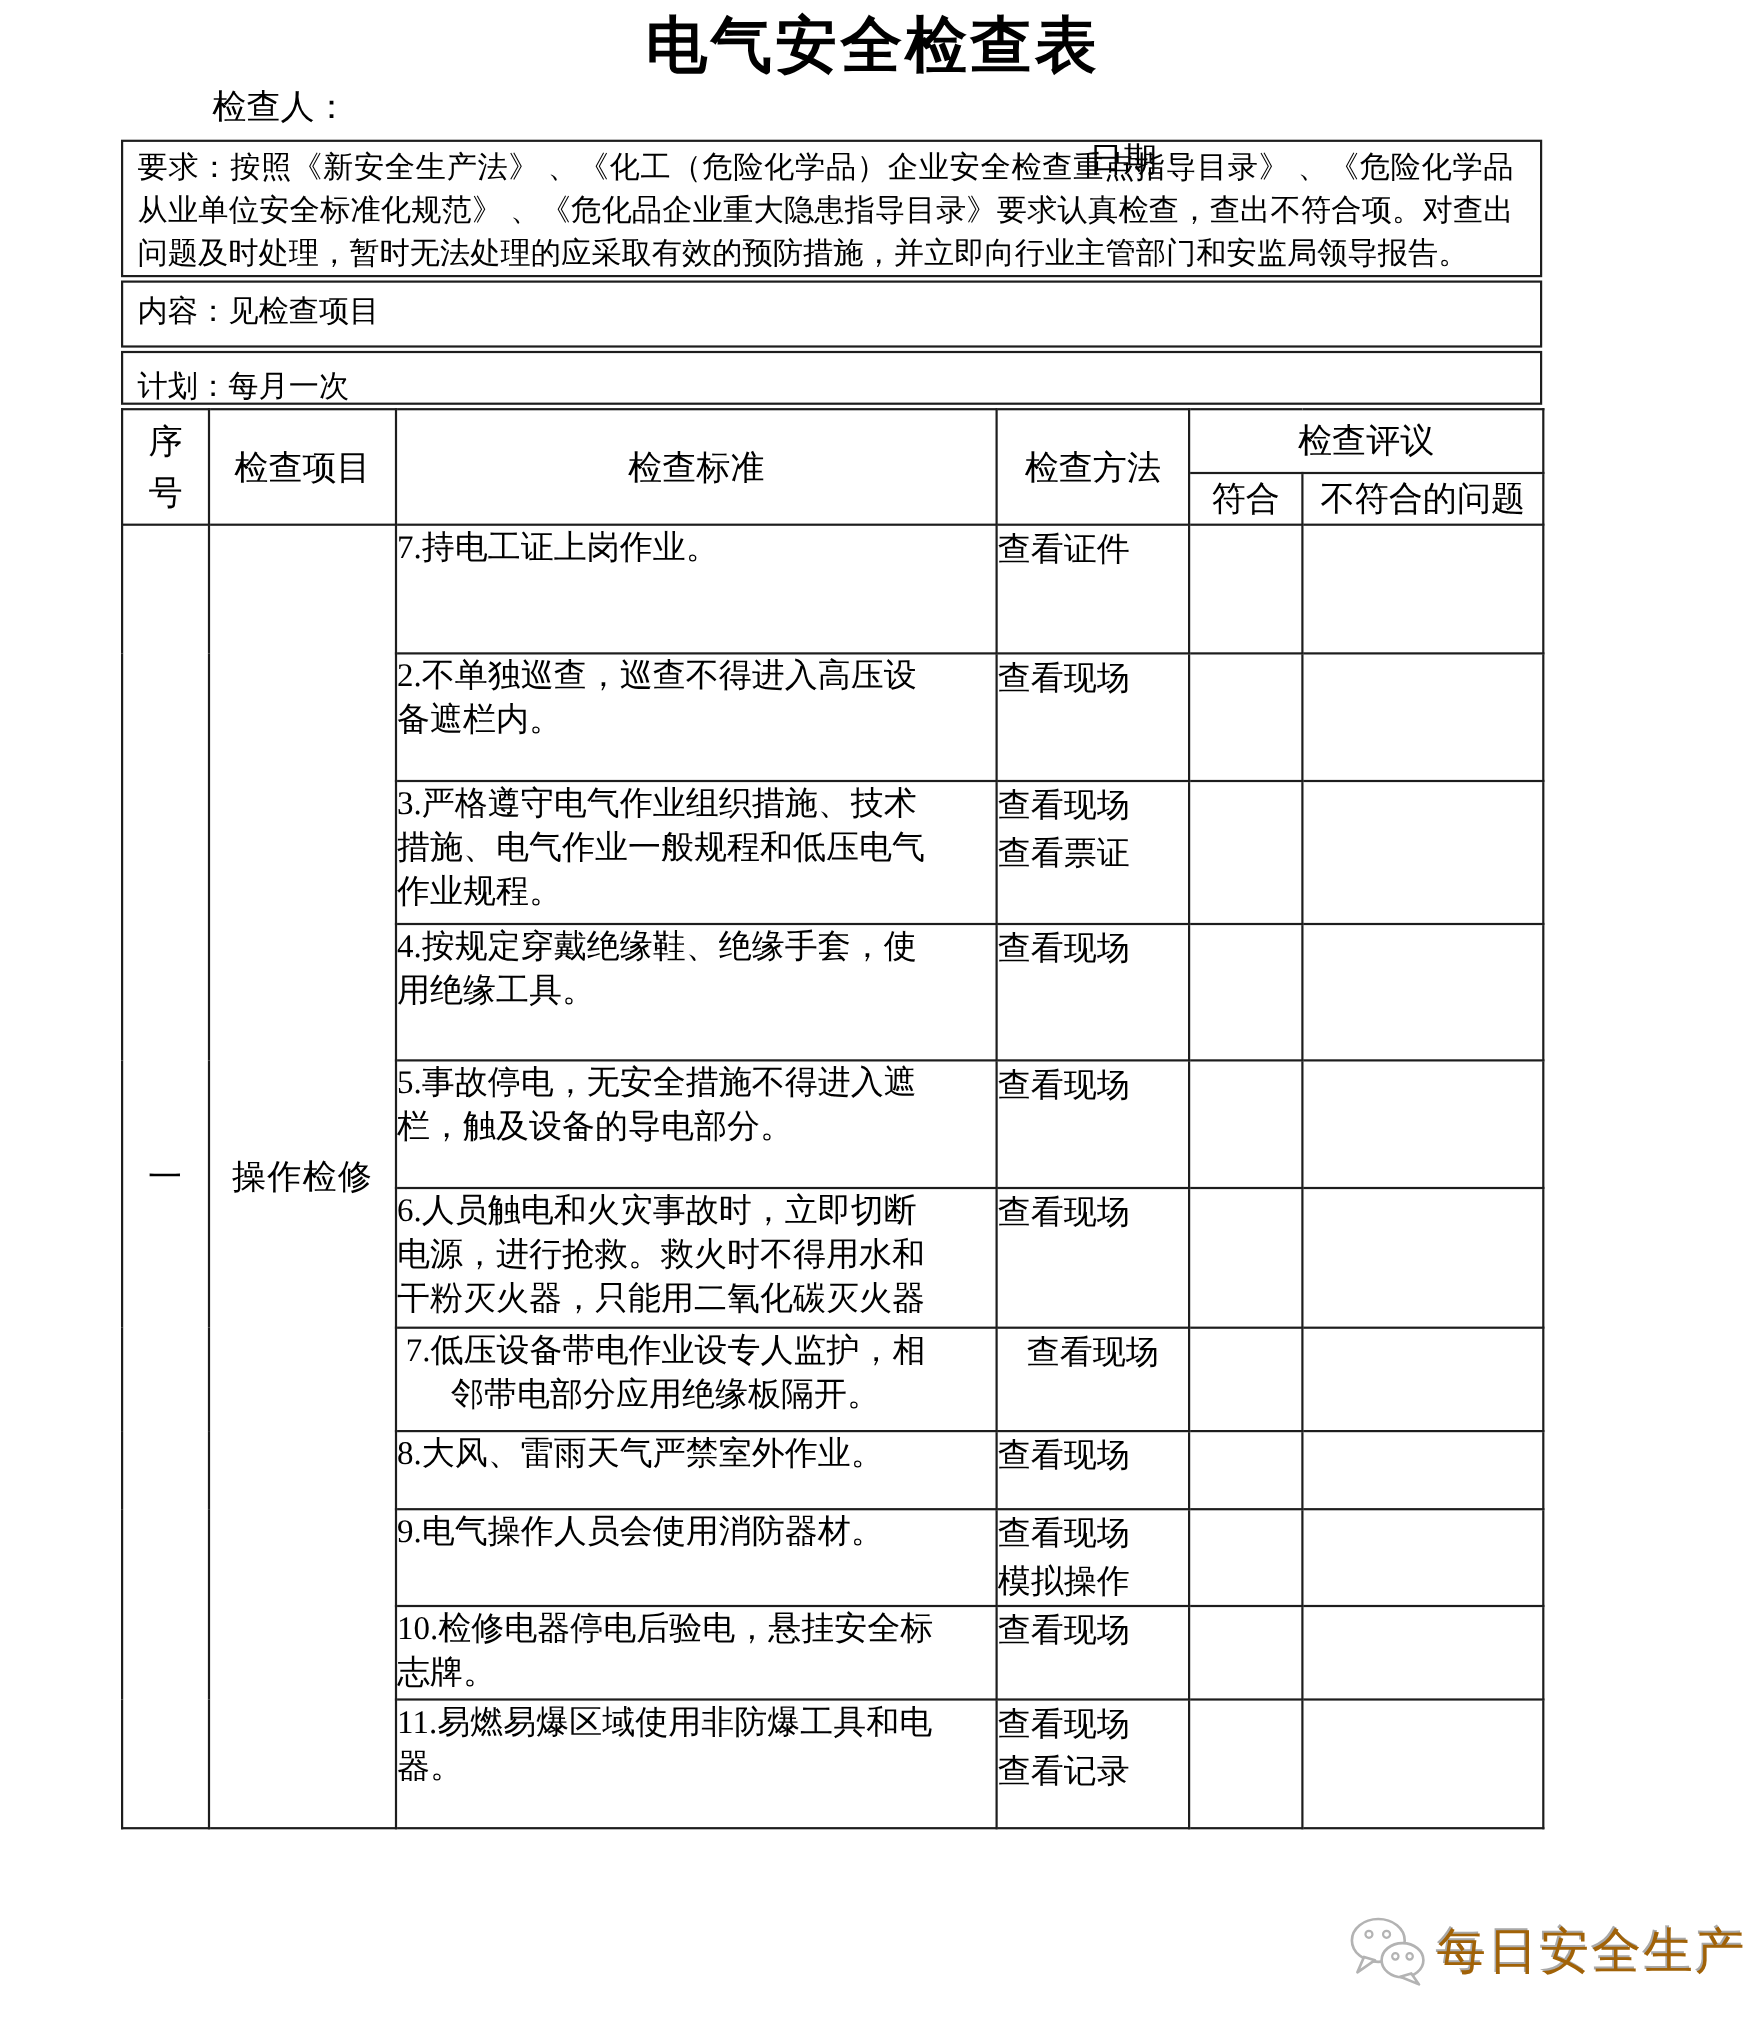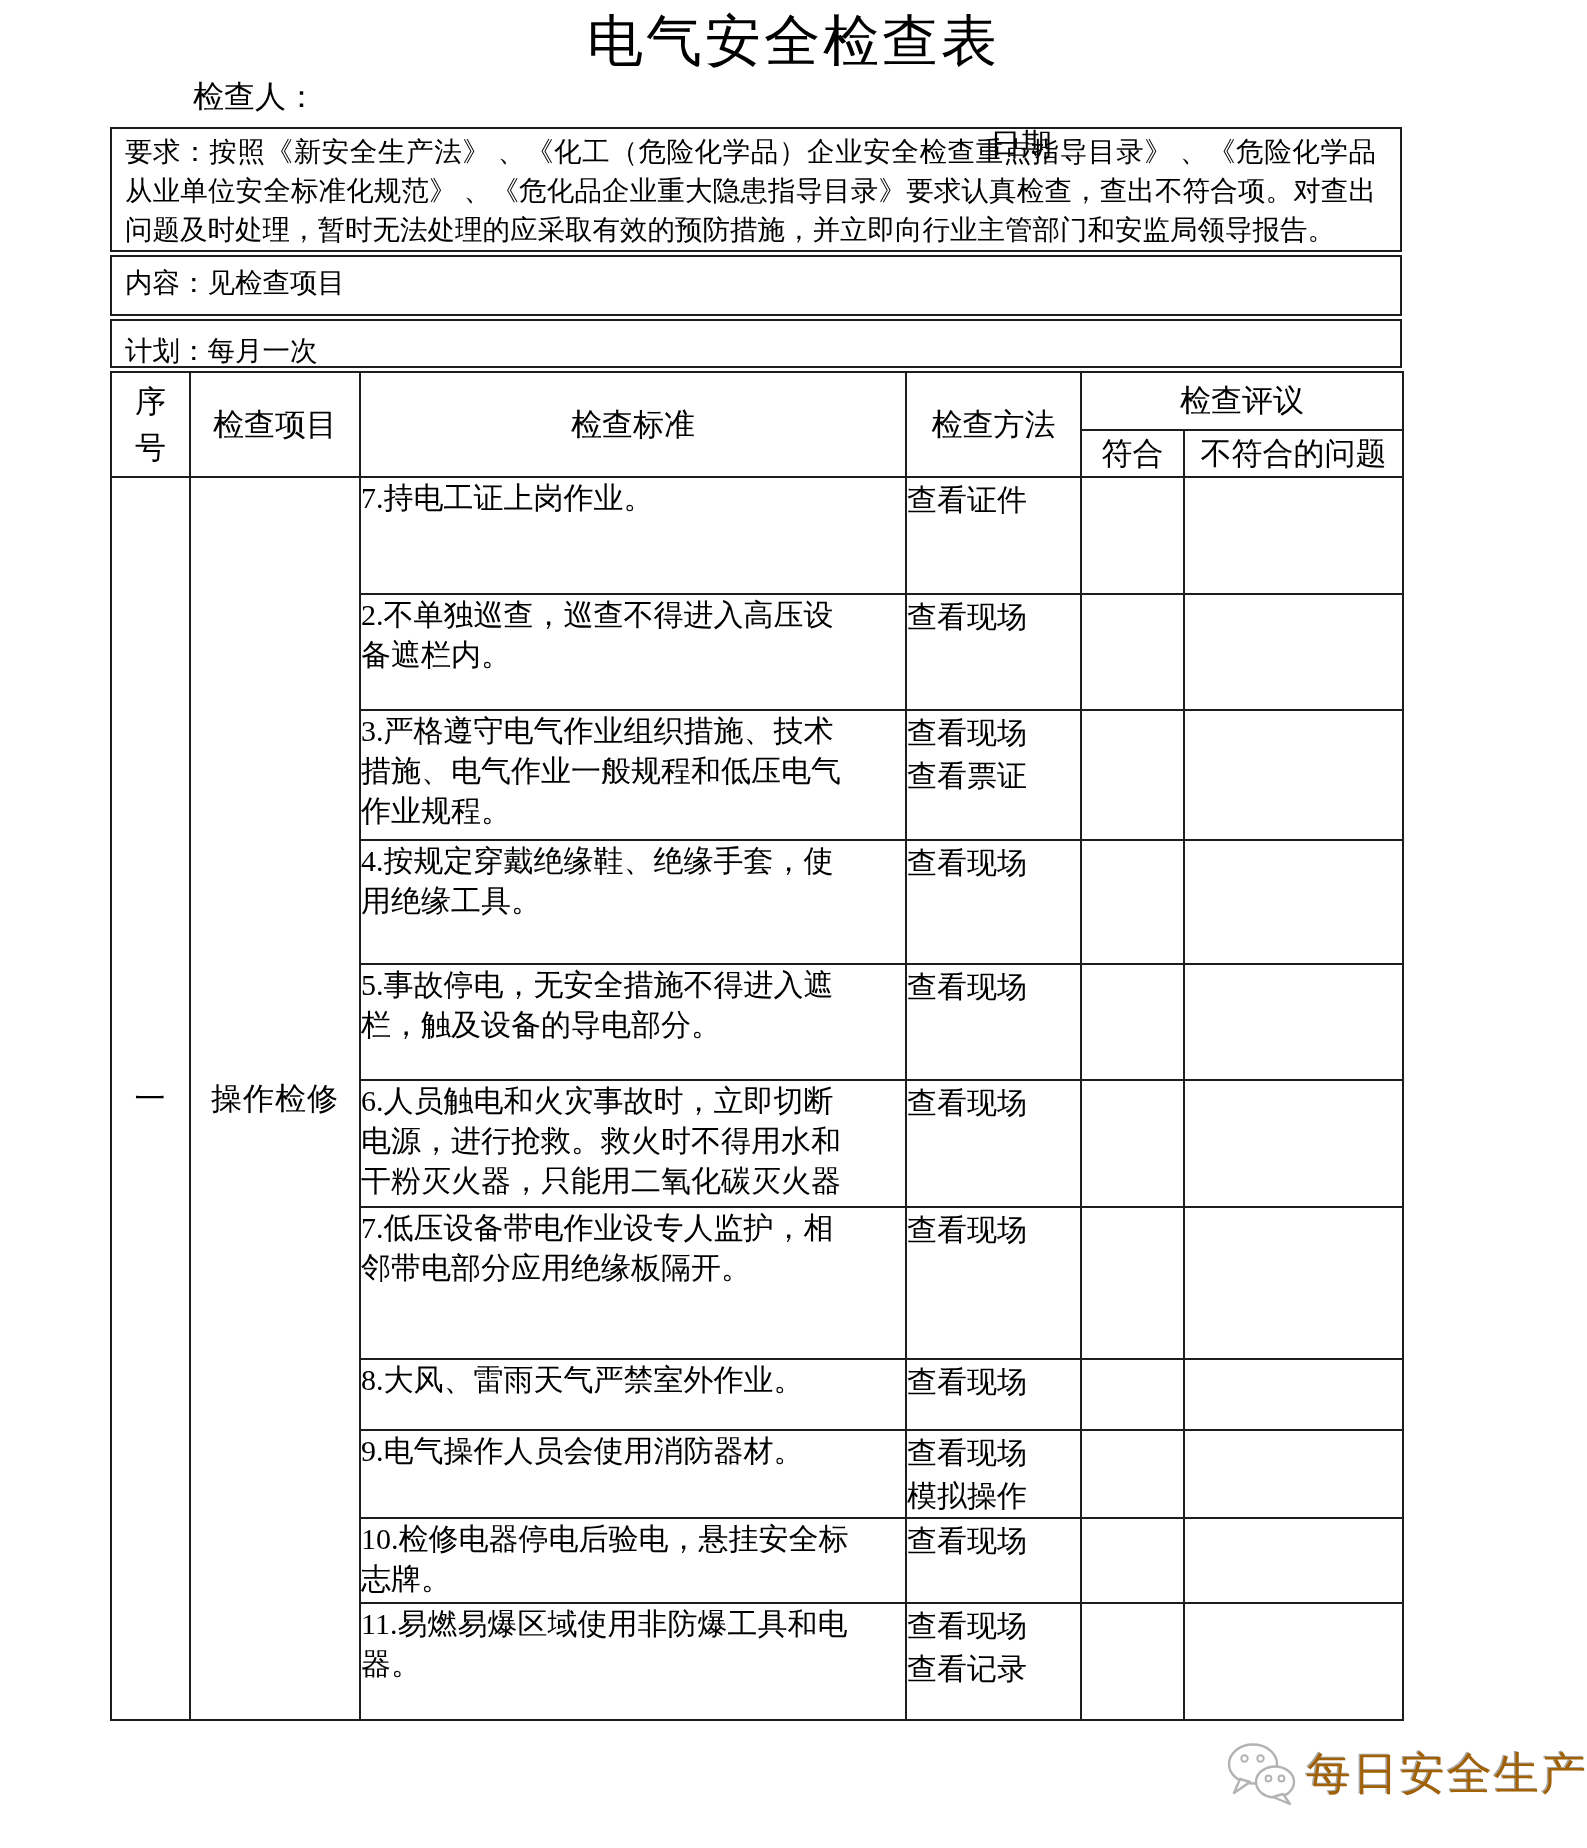--- a/index.html
+++ b/index.html
@@ -6,21 +6,21 @@
   body {
     width:1587px; height:1848px; position:relative;
     background:#ffffff; color:#000;
     font-family:"Liberation Serif","DejaVu Serif",serif;
     overflow:hidden;
   }
   .title {
     position:absolute; top:10px; left:0; width:100%;
     text-align:center;
     font-family:"Liberation Sans","DejaVu Sans",sans-serif;
-    font-weight:400; font-size:56px; line-height:62px; letter-spacing:3px;
+    font-weight:700; font-size:56px; line-height:62px; letter-spacing:3px;
   }
   .byline { position:absolute; top:76px; left:0; width:100%; height:40px; font-size:31px; }
   .byline .inspector { position:absolute; left:193px; }
   .byline .date { position:absolute; left:990px;margin-top:48px; }
 
   .doc { position:absolute; left:110px; top:127px; width:1292px; }
 
   .box {
     box-sizing:border-box; width:1292px;
     border:2px solid #1d1d1d;
@@ -168,21 +168,21 @@
         <tr style="height: 127px;">
           <td class="std-cell">
             <div class="w">6.人员触电和火灾事故时，立即切断电源，进行抢救。救火时不得用水和干粉灭火器，只能用二氧化碳灭火器</div>
           </td>
           <td class="method-cell">
             <div>查看现场</div>
           </td>
           <td class="pass-cell"></td>
           <td class="fail-cell"></td>
         </tr>
-        <tr style="height: 152px;">
+        <tr style="height: 94px; text-align: center;">
           <td class="std-cell">
             <div class="w">7.低压设备带电作业设专人监护，相邻带电部分应用绝缘板隔开。</div>
           </td>
           <td class="method-cell">
             <div>查看现场</div>
           </td>
           <td class="pass-cell"></td>
           <td class="fail-cell"></td>
         </tr>
         <tr style="height: 71px;">

